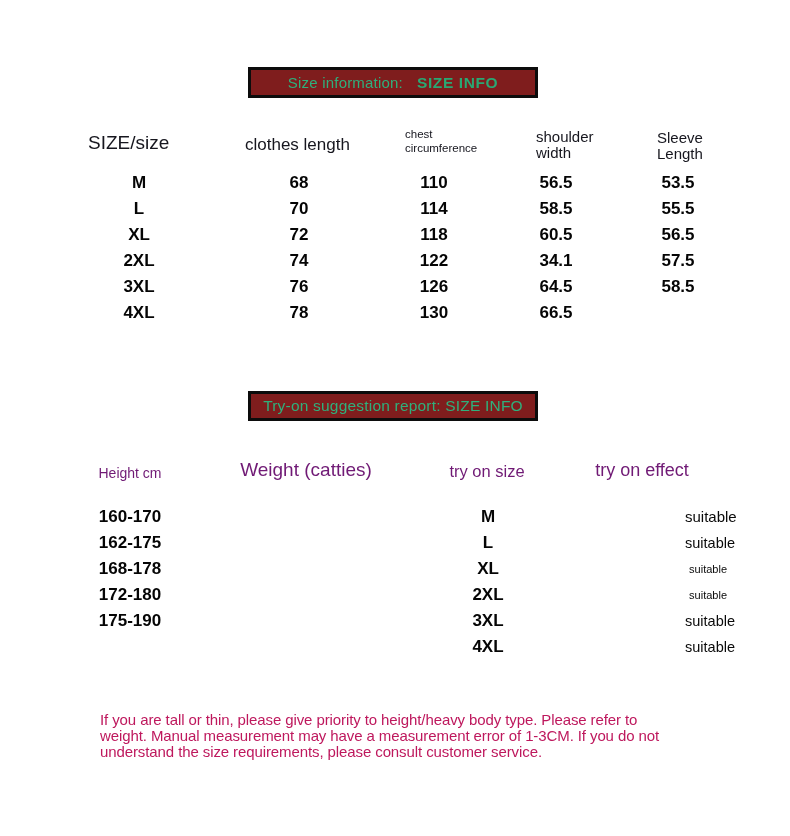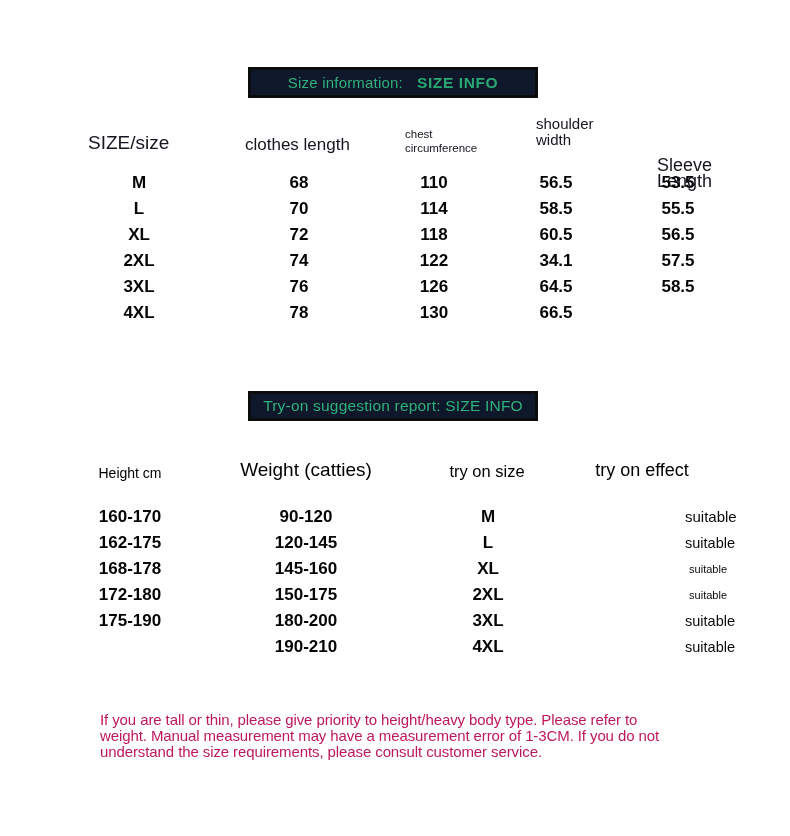--- a/index.html
+++ b/index.html
@@ -8,53 +8,53 @@
     width: 790px; height: 836px;
     font-family: "Liberation Sans", "DejaVu Sans", sans-serif;
     position: relative; overflow: hidden;
     color: #0d0d0d;
   }
   .canvas { position: absolute; left: 0; top: 0; width: 790px; height: 836px; background: #ffffff; }
 
   
   .info-box {
     position: absolute; left: 248px; width: 290px;
-    border: 3px solid #0c0c0c; background: #0f172a;
+    border: 3px solid #0c0c0c; background: #7f1d1d;
     display: flex; align-items: center; justify-content: center;
   }
   .box-size-info { top: 67px; height: 31px; }
   .box-tryon     { top: 391px; height: 30px; }
   .green-label { color: #2fb07c; font-size: 15px; font-weight: 400; letter-spacing: 0.2px; }
   .green-badge { color: #2aa873; font-size: 15.5px; font-weight: 700; letter-spacing: 0.6px; margin-left: 14px; }
   .box-tryon .green-label { font-size: 15.5px; font-weight: 500; }
 
   
   .t1-head { position: absolute; color: #16161e; }
   .h-sizesize   { left: 88px;  top: 132px; font-size: 19px; }
   .h-clothes    { left: 245px; top: 135px; font-size: 17px; }
   .h-chest      { left: 405px; top: 128px; font-size: 11.5px; line-height: 13.5px; }
-  .h-shoulder   { left: 536px; top: 116px; font-size: 15px;   line-height: 15.5px; }
-  .h-sleeve     { left: 657px; top: 130px; font-size: 18px;   line-height: 15.5px; margin-top: 28px; }
+  .h-shoulder   { left: 536px; top: 129px; font-size: 15px;   line-height: 15.5px; }
+  .h-sleeve     { left: 657px; top: 130px; font-size: 15px;   line-height: 15.5px; }
 
   
   .col-stack { position: absolute; }
   .cell {
     height: 26px; line-height: 26px; text-align: center;
     font-size: 17px; font-weight: 700; color: #050505;
     white-space: nowrap;
   }
   .t1 { top: 170px; width: 120px; }
   .t1.c-size     { left: 79px;  }
   .t1.c-length   { left: 239px; }
   .t1.c-chest    { left: 374px; }
   .t1.c-shoulder { left: 496px; }
   .t1.c-sleeve   { left: 618px; }
 
   
-  .t2-head { position: absolute; color: #000000; text-align: center; }
+  .t2-head { position: absolute; color: #701a75; text-align: center; }
   .h-height { left: 70px;  top: 465px; width: 120px; font-size: 14px; }
   .h-weight { left: 216px; top: 459px; width: 180px; font-size: 19px; }
   .h-trysize{ left: 427px; top: 462px; width: 120px; font-size: 16.5px; }
   .h-effect { left: 572px; top: 460px; width: 140px; font-size: 18px; }
 
   .t2 { top: 504px; width: 120px; }
   .t2.c-height { left: 70px;  }
   .t2.c-weight { left: 246px; }
   .t2.c-trysize{ left: 428px; }
   .t2.c-effect { left: 637px; width: 90px; }
@@ -146,28 +146,20 @@
   <div class="t2-head h-trysize">try on size</div>
   <div class="t2-head h-effect">try on effect</div>
 
   <div class="col-stack t2 c-height">
     <div class="cell">160-170</div>
     <div class="cell">162-175</div>
     <div class="cell">168-178</div>
     <div class="cell">172-180</div>
     <div class="cell">175-190</div>
   </div>
-  <div class="col-stack t2 c-weight">
-    <div class="cell">90-120</div>
-    <div class="cell">120-145</div>
-    <div class="cell">145-160</div>
-    <div class="cell">150-175</div>
-    <div class="cell">180-200</div>
-    <div class="cell">190-210</div>
-  </div>
   <div class="col-stack t2 c-trysize">
     <div class="cell">M</div>
     <div class="cell">L</div>
     <div class="cell">XL</div>
     <div class="cell">2XL</div>
     <div class="cell">3XL</div>
     <div class="cell">4XL</div>
   </div>
   <div class="col-stack t2 c-effect">
     <div class="cell">suitable</div>

